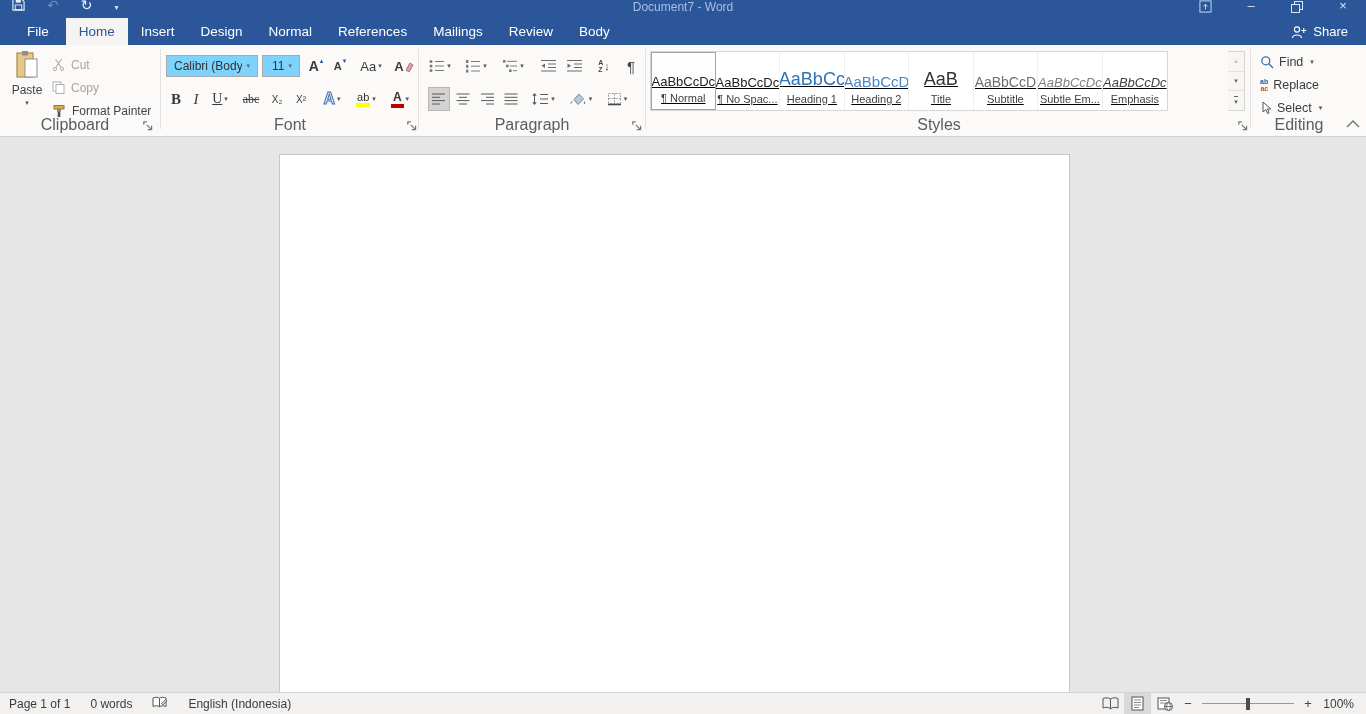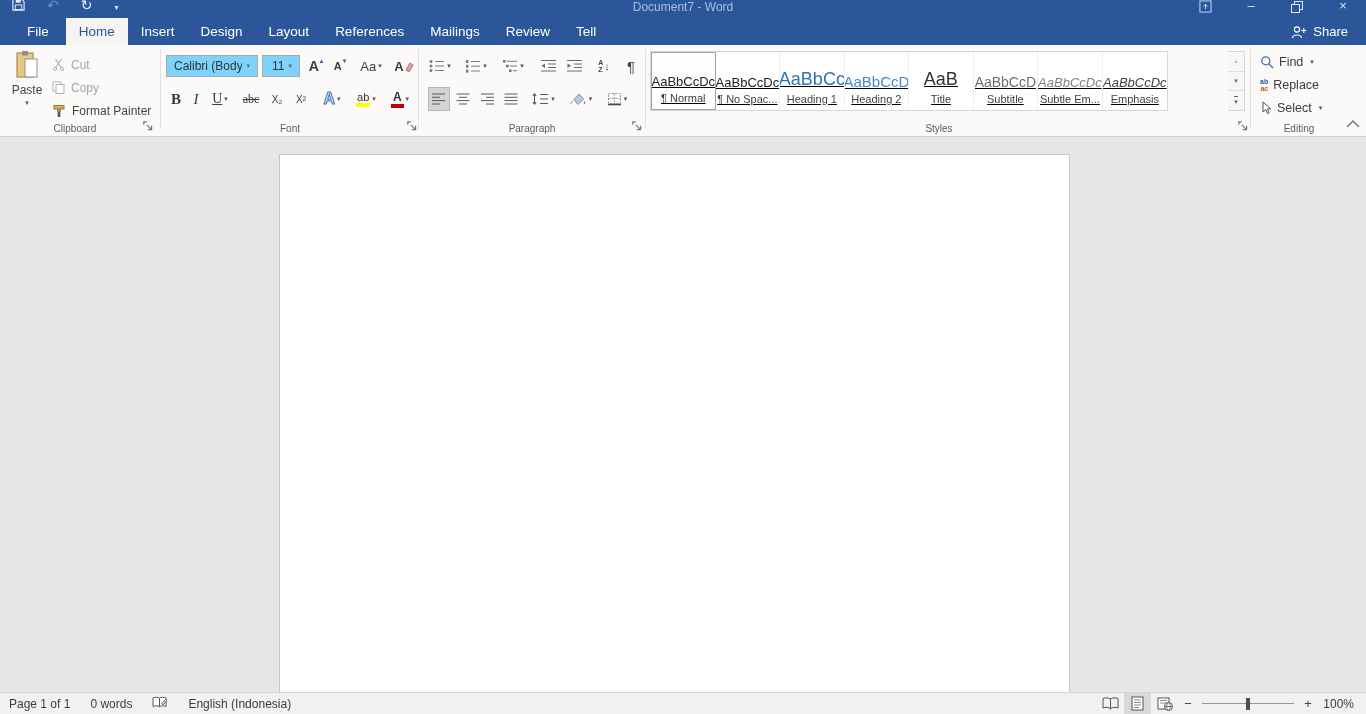--- a/index.html
+++ b/index.html
@@ -22,21 +22,21 @@
   .tabrow { position:relative; height:27px; background:#2b579a; display:flex; align-items:stretch; padding-left:10px; }
   .tab { color:#fff; font-size:13.5px; line-height:27px; padding:0 13px; cursor:pointer; white-space:nowrap; }
   .tab.file { padding:0 17px; }
   .tab.active { background:#f5f4f3; color:#2b579a; }
   .tellme { display:flex; align-items:center; gap:7px; margin-left:20px; color:#b5c8e8; font-size:13px; cursor:text; white-space:nowrap; }
   .sharebtn { position:absolute; right:10px; top:0; height:27px; display:flex; align-items:center; gap:6px; color:#fff; font-size:13px; padding:0 8px; cursor:pointer; }
 
   
   .ribbon { position:relative; height:92px; background:#fbfaf9; border-bottom:1px solid #d4d2d0; }
   .vsep { position:absolute; top:4px; height:80px; width:1px; background:#e3e1df; }
-  .grouplabel { position:absolute; bottom:2px; font-size:10px; color:#5c5c5c; text-align:center; }
+  .grouplabel { position:absolute; bottom:2px; font-size:16px; color:#5c5c5c; text-align:center; }
   .launcher { position:absolute; bottom:4px; width:12px; height:12px; cursor:pointer; }
 
   .paste-btn { position:absolute; left:6px; top:5px; width:42px; height:76px; display:flex; flex-direction:column; align-items:center; cursor:pointer; }
   .paste-btn .lbl { font-size:12px; color:#444; margin-top:3px; }
   .paste-btn .car { font-size:7px; color:#555; margin-top:2px; }
   .cc-btn { position:absolute; left:52px; height:19px; display:flex; align-items:center; gap:6px; font-size:12px; cursor:pointer; white-space:nowrap; }
   .cc-btn.dis { color:#a8a6a4; }
   .cc-btn.en { color:#444; }
 
   .combo { position:absolute; top:10px; height:22px; background:#7dd3fc; border:1px solid #a9a9a9; display:flex; align-items:center; justify-content:flex-end; padding:0 7px; font-size:12px; color:#333; cursor:pointer; }
@@ -150,25 +150,25 @@
           <span>×</span>
         </span>
     </div>
   </div>
 
   <div class="tabrow">
     <div class="tab file">File</div>
     <div class="tab active">Home</div>
     <div class="tab">Insert</div>
     <div class="tab">Design</div>
-    <div class="tab">Layout</div>
+    <div class="tab">Normal</div>
     <div class="tab">References</div>
     <div class="tab">Mailings</div>
     <div class="tab">Review</div>
-    <div class="tab">Tell</div>
+    <div class="tab">Body</div>
     <div class="sharebtn">
       <svg width="16" height="14" viewBox="0 0 16 14">
           <circle cx="6" cy="4.5" r="2.6" fill="none" stroke="#fff" stroke-width="1.1"></circle>
           <path d="M1.5 13 c0-4 9-4 9 0" fill="none" stroke="#fff" stroke-width="1.1"></path>
           <path d="M12.8 3 v5 M10.3 5.5 h5" stroke="#fff" stroke-width="1.1"></path>
         </svg>
       <span>Share</span>
     </div>
   </div>
 

